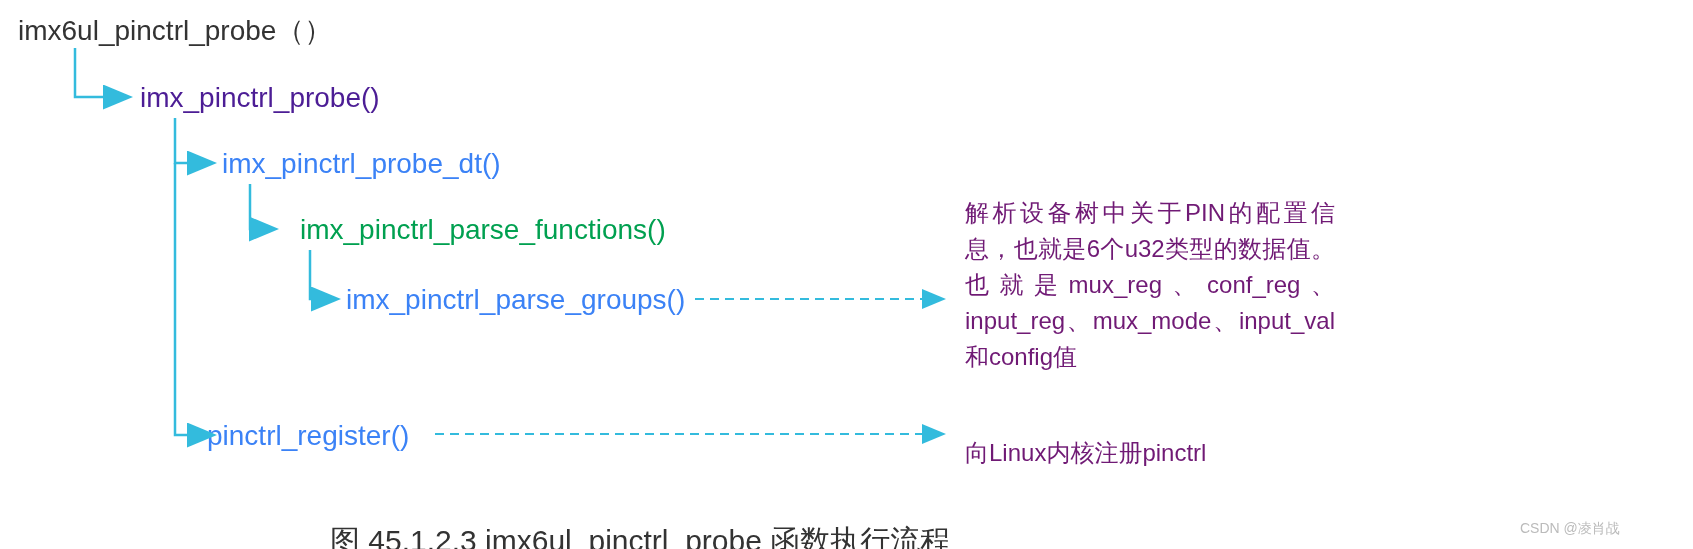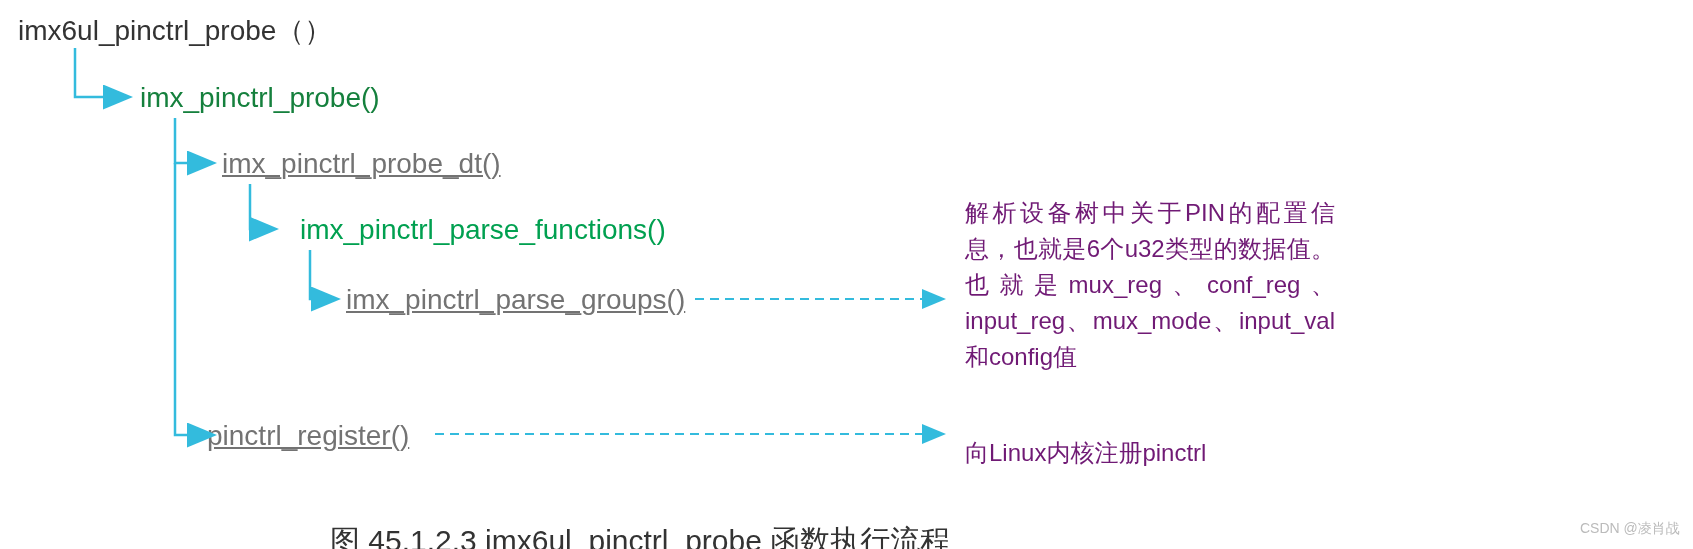--- a/index.html
+++ b/index.html
@@ -9,22 +9,22 @@
       background: #ffffff;
       font-family: "Microsoft YaHei", "SimSun", sans-serif;
       position: relative;
     }
     .node {
       position: absolute;
       font-size: 28px;
       white-space: nowrap;
     }
     .root { color: #333333; }
-    .brown { color: #15803d; }
-    .teal { color: #737373; text-decoration: underline; }
+    .brown { color: #4c1d95; }
+    .teal { color: #3b82f6; }
     .green { color: #00a050; }
     .annotation {
       position: absolute;
       font-size: 24px;
       color: #701a75;
       line-height: 1.5;
       text-align: justify;
       text-align-last: left;
     }
     .caption {
@@ -60,21 +60,21 @@
 
 <div class="node teal" style="left:346px; top:284px;">imx_pinctrl_parse_groups()</div>
 
 <div class="node teal" style="left:207px; top:420px;">pinctrl_register()</div>
 
 <div class="annotation" style="left:965px; top:195px; width:370px;">解析设备树中关于PIN的配置信息，也就是6个u32类型的数据值。也就是mux_reg、conf_reg、input_reg、mux_mode、input_val和config值</div>
 <div class="annotation" style="left:965px; top:435px;">向Linux内核注册pinctrl</div>
 
 <div class="caption" style="left:330px; top:490px;margin-top:31px;">图 45.1.2.3 imx6ul_pinctrl_probe 函数执行流程</div>
 
-<div class="watermark" style="left:1580px; top:520px;text-align:center;">CSDN @凌肖战</div>
+<div class="watermark" style="left:1520px; top:520px;text-align:center;">CSDN @凌肖战</div>
 
 <svg class="connector" style="left:0; top:0; width:1693px; height:549px;">
   <defs>
     <marker id="arrowhead" markerWidth="12" markerHeight="10" refX="10" refY="5" orient="auto">
       <path d="M0,0 L12,5 L0,10 z" class="arrow-head"></path>
     </marker>
     <marker id="dasharrow" markerWidth="12" markerHeight="10" refX="10" refY="5" orient="auto">
       <path d="M0,0 L12,5 L0,10 z" class="dash-arrow-head"></path>
     </marker>
   </defs>

